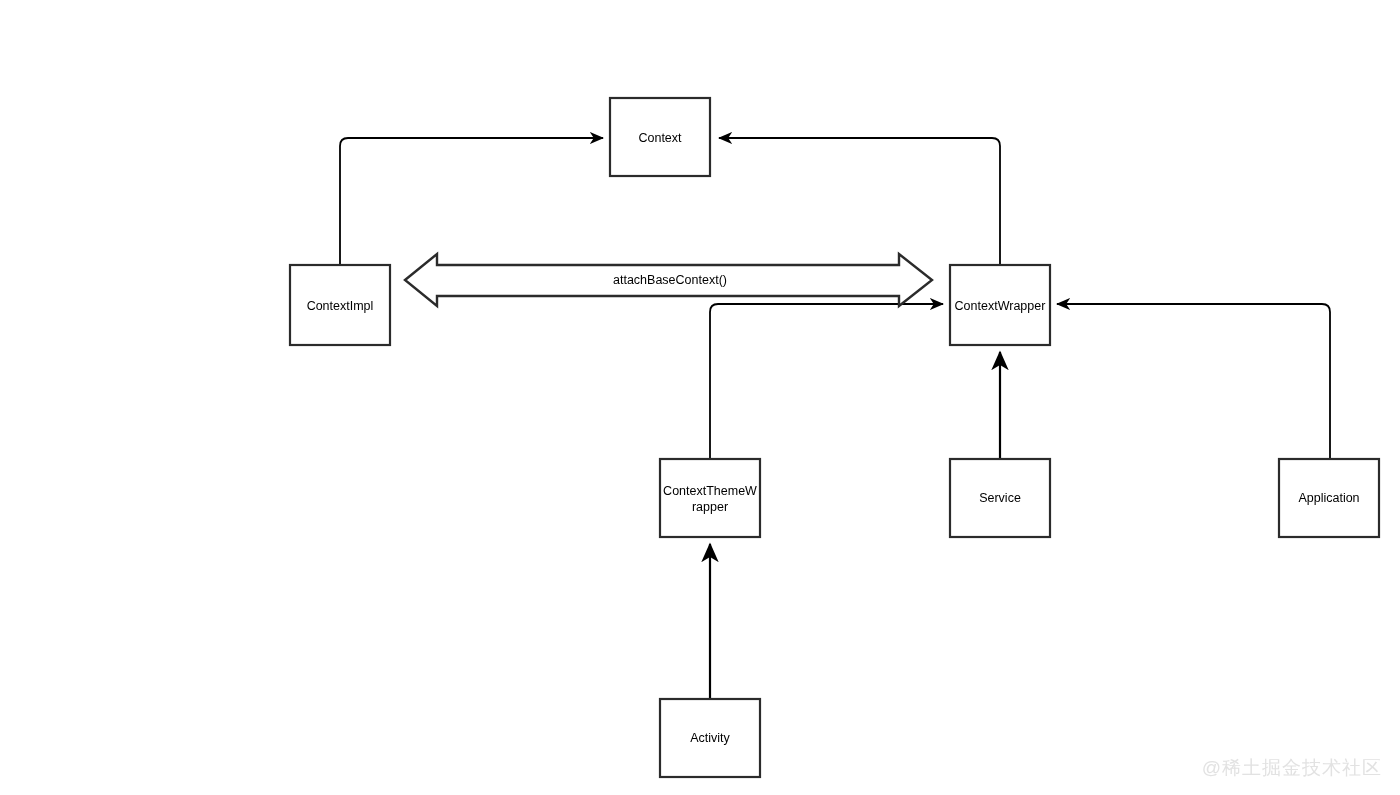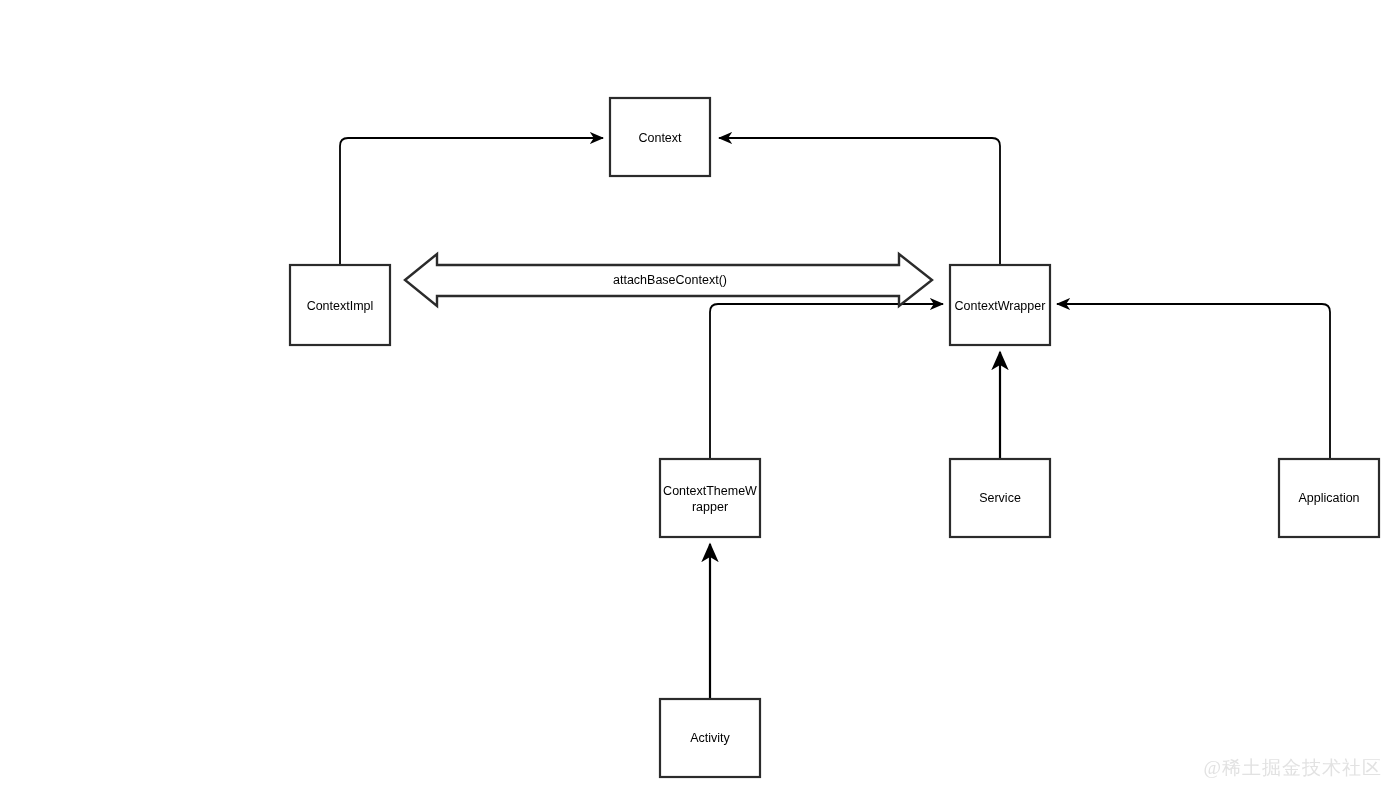--- a/index.html
+++ b/index.html
@@ -31,21 +31,21 @@
   }
   .edge-label {
     font-family: "Liberation Sans", sans-serif;
     font-size: 12.5px;
     fill: #000000;
   }
   .watermark {
     position: absolute;
     right: 18px;
     bottom: 14px;
-    font-family: Liberation Serif, serif;
+    font-family: Liberation Sans, sans-serif;
     font-size: 19px;
     color: #e2e2e2;
     letter-spacing: 1px;
     user-select: none;
     white-space: nowrap;
   }
 </style>
 </head>
 <body>
 

